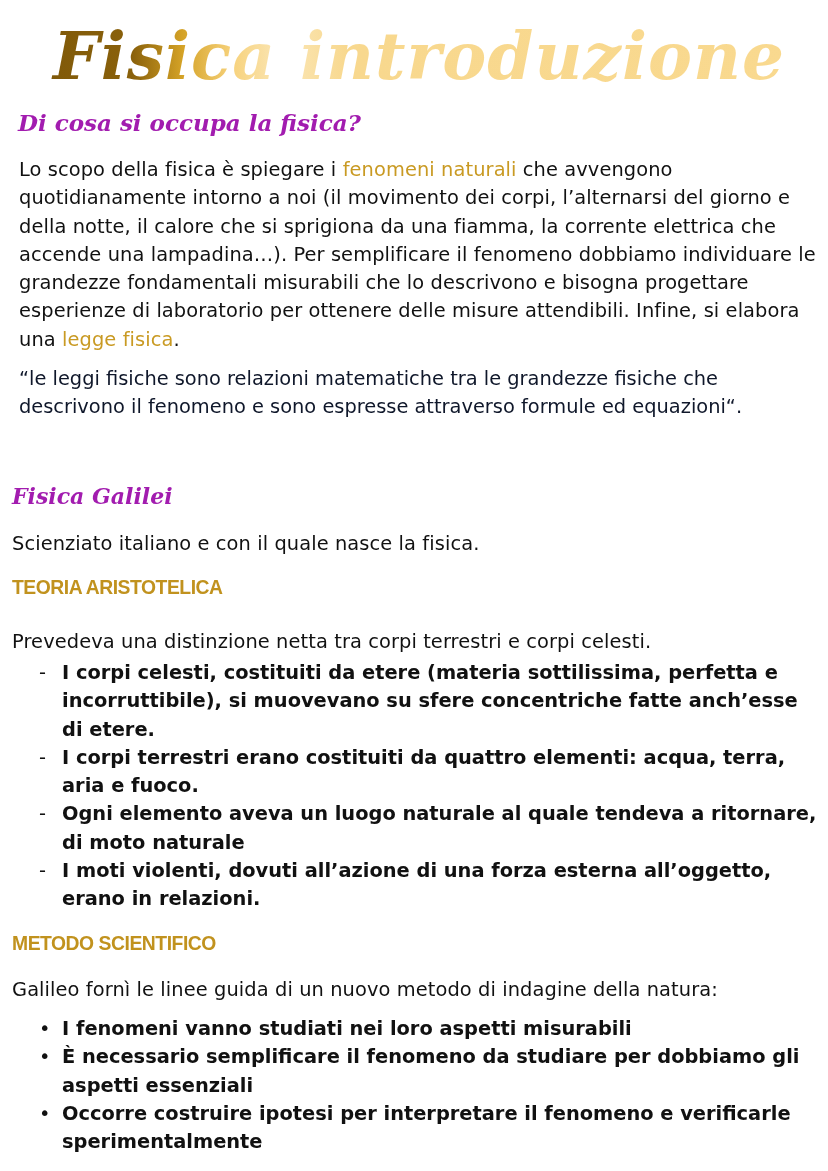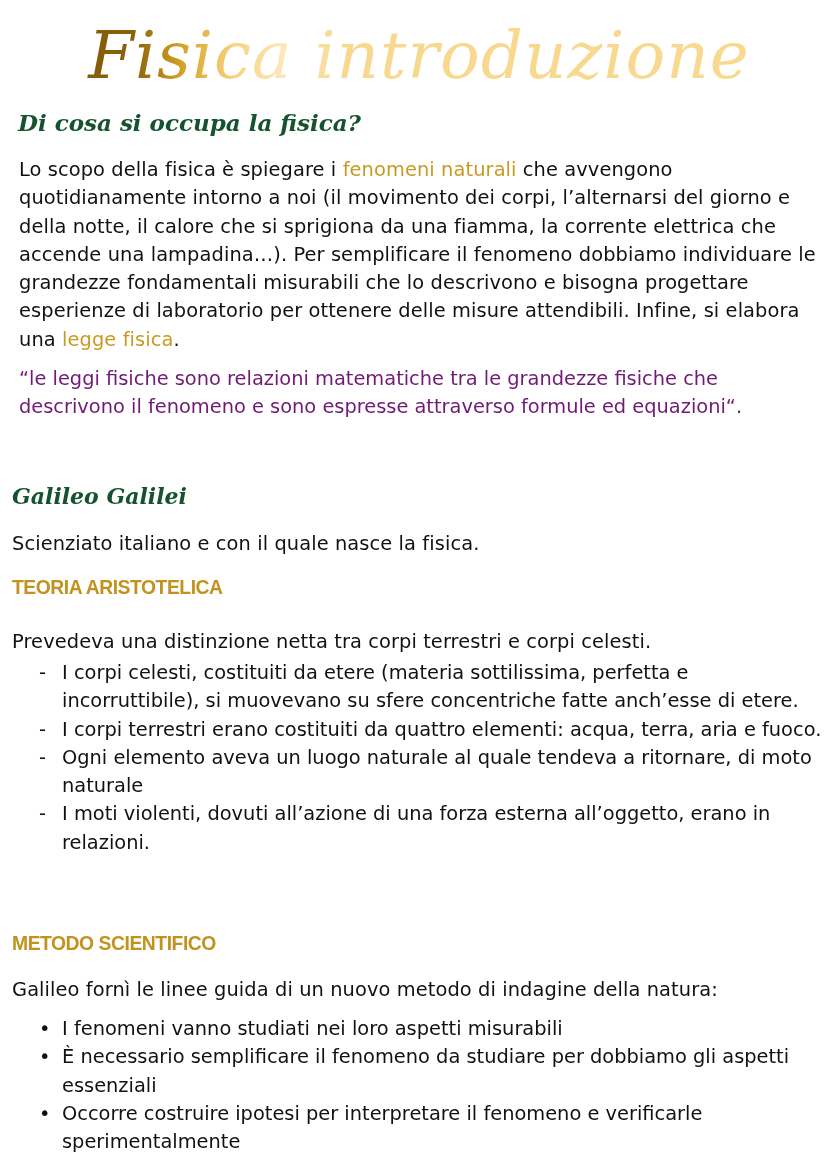--- a/index.html
+++ b/index.html
@@ -16,39 +16,39 @@
       color: #111111;
     }
     .title {
       position: absolute;
       left: 0;
       top: 14px;
       width: 828px;
       text-align: center;
       font-family: "DejaVu Serif", serif;
       font-style: italic;
-      font-weight: normal;
+      font-weight: bold;
       font-size: 66px;
       line-height: 84px;
       letter-spacing: 1px;
       background: linear-gradient(90deg, #7a5508 0%, #8a610b 16%, #d4a226 22%, #f7d27c 28%, #fbe7b8 34%, #f8d88e 42%, #f9d98f 100%);
       -webkit-background-clip: text;
       background-clip: text;
       color: transparent;
     }
     .title-inner {
       display: inline-block;
       padding-left: 10px;
     }
     .script-h {
       position: absolute;
       font-family: "DejaVu Serif", serif;
       font-style: italic;
       font-weight: bold;
-      color: #14532d;
+      color: #a21caf;
       margin: 0;
     }
     .caps-h {
       position: absolute;
       font-family: "Liberation Sans", sans-serif;
       font-weight: bold;
       color: #c1921e;
       font-size: 21px;
       letter-spacing: -0.5px;
       transform: scaleX(0.92);
@@ -65,21 +65,21 @@
     .accent {
       color: #c99a23;
     }
     .quote {
       position: absolute;
       left: 19px;
       top: 365px;
       width: 800px;
       font-size: 19.4px;
       line-height: 28.3px;
-      color: #701a75;
+      color: #0f172a;
       margin: 0;
     }
     ul.list {
       position: absolute;
       margin: 0;
       padding: 0;
       list-style: none;
       font-size: 19.4px;
       line-height: 28.3px;
     }
@@ -88,38 +88,39 @@
       padding-left: 50px;
       width: 760px;
     }
     ul.list li .marker {
       position: absolute;
       left: 27px;
       top: 0;
     }
     ul.list li .item-text {
       display: block;
+      font-weight: bold;
     }
   </style>
 </head>
 <body>
 
 <div class="title">
   <span class="title-inner">Fisica introduzione</span>
 </div>
 
 <h2 class="script-h" style="left:18px; top:106px; font-size:23px; line-height:34px;">Di cosa si occupa la fisica?</h2>
 
 <p class="para" style="left:19px; top:156px; width:800px;">
   <span>Lo scopo della fisica è spiegare i </span><span class="accent">fenomeni naturali</span><span> che avvengono quotidianamente intorno a noi (il movimento dei corpi, l’alternarsi del giorno e della notte, il calore che si sprigiona da una fiamma, la corrente elettrica che accende una lampadina…). Per semplificare il fenomeno dobbiamo individuare le grandezze fondamentali misurabili che lo descrivono e bisogna progettare esperienze di laboratorio per ottenere delle misure attendibili. Infine, si elabora una </span><span class="accent">legge fisica</span><span>.</span>
 </p>
 
 <p class="quote">“le leggi fisiche sono relazioni matematiche tra le grandezze fisiche che descrivono il fenomeno e sono espresse attraverso formule ed equazioni“.</p>
 
-<h2 class="script-h" style="left:12px; top:480px; font-size:22px; line-height:32px;">Galileo Galilei</h2>
+<h2 class="script-h" style="left:12px; top:480px; font-size:22px; line-height:32px;">Fisica Galilei</h2>
 
 <p class="para" style="left:12px; top:530px; width:810px;">Scienziato italiano e con il quale nasce la fisica.</p>
 
 <h3 class="caps-h" style="left:12px; top:572px; line-height:30px;">TEORIA ARISTOTELICA</h3>
 
 <p class="para" style="left:12px; top:620px; width:810px;margin-top:8px;">Prevedeva una distinzione netta tra corpi terrestri e corpi celesti.</p>
 
 <ul class="list" style="left:12px; top:659px;">
   <li>
     <span class="marker">-</span>

